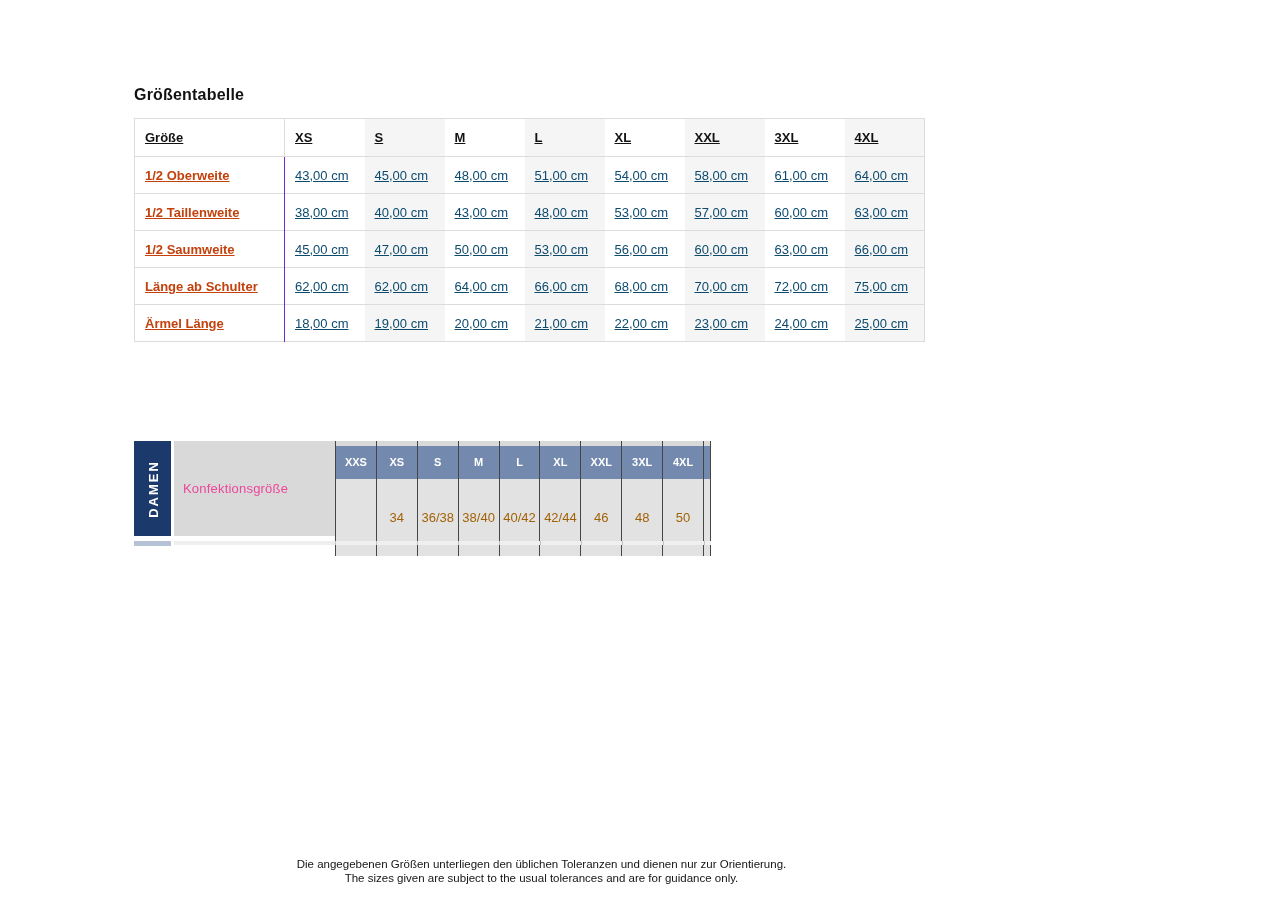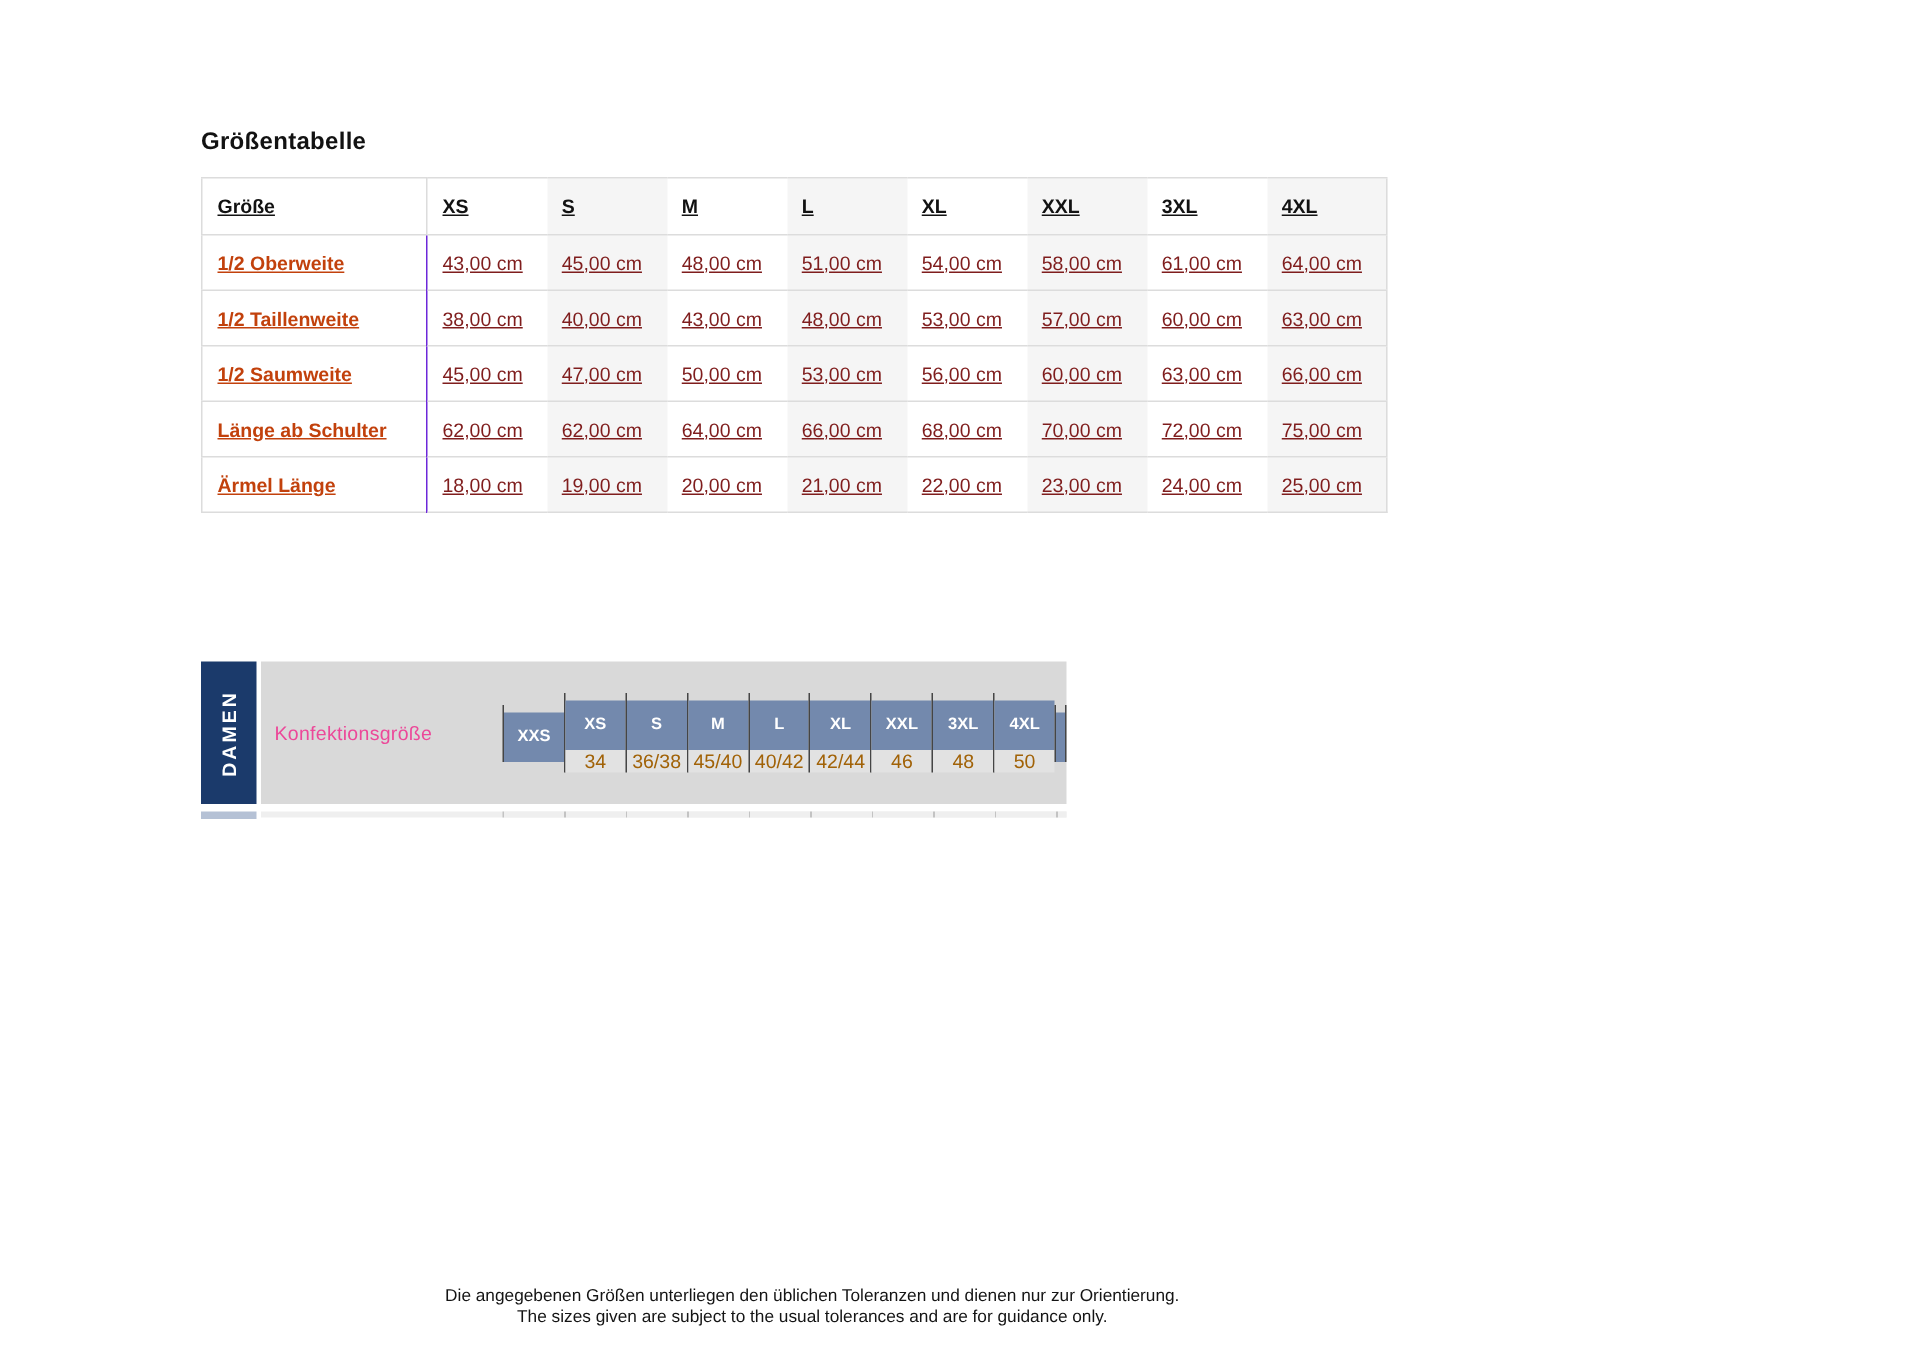--- a/index.html
+++ b/index.html
@@ -24,21 +24,21 @@
   .sizes col.c-size{width:80px;}
   .sizes thead tr{height:38px;}
   .sizes tbody tr{height:37px;}
   .sizes th,.sizes td{
     padding:0 4px 0 10px;text-align:left;vertical-align:middle;
     font-size:13px;border-top:1px solid #dcdcdc;white-space:nowrap;text-decoration:underline;
   }
   .sizes thead th{font-weight:bold;color:#121212;}
   .sizes td.row-label{font-weight:bold;color:#c2410c;border-right:1px solid #6d28d9;}
   .sizes th.corner{border-right:1px solid #dcdcdc;}
-  .sizes td.val{color:#7f1d1d;margin-top:37px;}
+  .sizes td.val{color:#0c4a6e;margin-top:37px;}
   
   .sizes tr > *:nth-child(2n+3){background:#f5f5f5;}
 
   
   .damen-figure{
     position:absolute;left:134px;top:441px;width:577px;height:105px;
   }
   .d-bar{
     position:absolute;left:0;top:0;width:37px;height:95px;background:#1b3a6b;
   }
@@ -48,21 +48,21 @@
     color:#ffffff;font-weight:bold;font-size:13px;letter-spacing:2px;white-space:nowrap;
   }
   .d-panel{
     position:absolute;left:40px;top:0;width:537px;height:95px;background:#d9d9d9;
   }
   .d-row-label{
     position:absolute;left:49px;top:0;height:95px;line-height:95px;
     font-size:13px;color:#ec4899;letter-spacing:.2px;
   }
   .d-cols{
-    position:absolute;left:201px;top:0;width:376px;height:95px;display:flex;align-items:center;
+    position:absolute;left:201px;top:0;width:376px;height:115px;display:flex;
   }
   .d-col{
     width:40px;border-left:1px solid #454545;display:flex;flex-direction:column;
   }
   .d-col.partial{width:6px;overflow:hidden;border-right:1px solid #454545;}
   .d-head{
     margin-top:5px;height:33px;line-height:33px;background:#7389ad;
     color:#ffffff;font-weight:bold;font-size:11px;text-align:center;
   }
   .d-val{
@@ -189,21 +189,21 @@
     <div class="d-col">
       <div class="d-head">XS</div>
       <div class="d-val">34</div>
     </div>
     <div class="d-col">
       <div class="d-head">S</div>
       <div class="d-val">36/38</div>
     </div>
     <div class="d-col">
       <div class="d-head">M</div>
-      <div class="d-val">45/40</div>
+      <div class="d-val">38/40</div>
     </div>
     <div class="d-col">
       <div class="d-head">L</div>
       <div class="d-val">40/42</div>
     </div>
     <div class="d-col">
       <div class="d-head">XL</div>
       <div class="d-val">42/44</div>
     </div>
     <div class="d-col">

